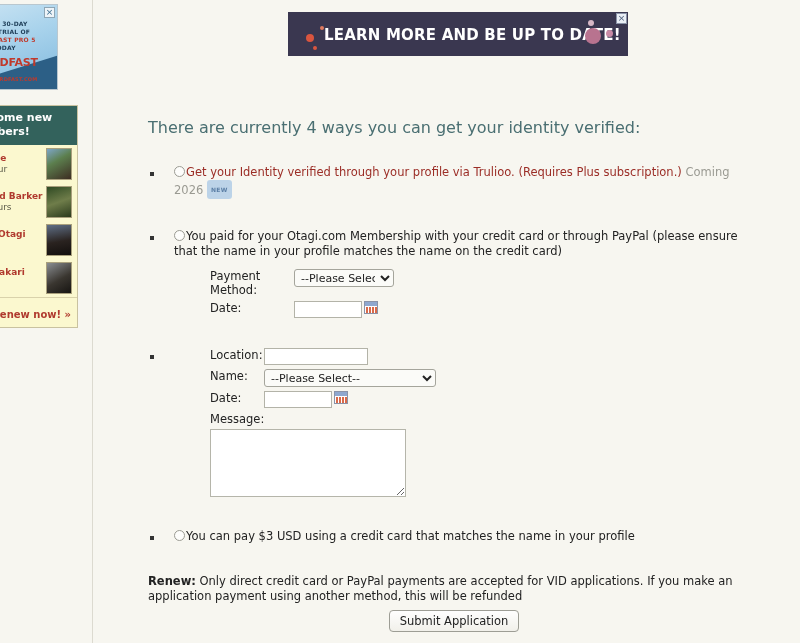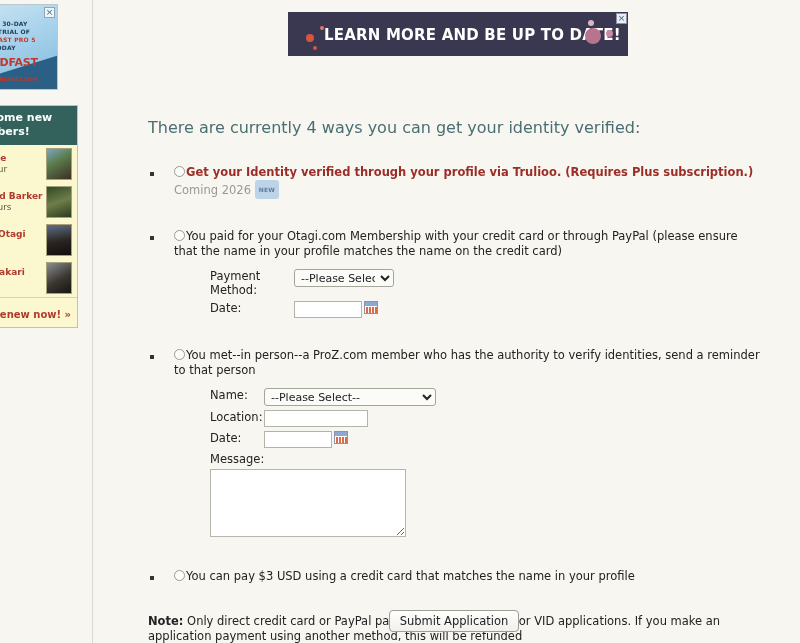--- a/index.html
+++ b/index.html
@@ -193,21 +193,21 @@
     width: 11px; height: 11px;
     border: 1px solid #9b9b93;
     border-radius: 50%;
     background: #fdfdfb;
     vertical-align: -1px;
     margin-right: 1px;
     cursor: pointer;
   }
   .opt1-text {
     color: #9b2d26;
-    font-weight: bold;
+    font-weight: normal;
     font-size: 11.5px;
   }
   .coming {
     color: #9a9a92;
     font-weight: normal;
     font-size: 11.5px;
   }
   .new-badge {
     display: inline-block;
     background: #bcd3e8;
@@ -420,54 +420,51 @@
           </div>
           <div class="frow">
             <span class="flabel w-pay">Date:</span>
             <input class="txt txt-date" type="text" value="" style="">
             <span class="cal-icon"></span>
           </div>
         </div>
       </li>
 
       <li style="margin-top:30px;">
-        <div class="opt-line">
-          <span class="radio"></span><span>You met--in person--a ProZ.com member who has the authority to verify identities, send a reminder to that person</span>
-        </div>
 
         <div class="subform">
+          <div class="frow">
+            <span class="flabel w-meet">Location:</span>
+            <input class="txt txt-loc" type="text" value="" style="">
+          </div>
           <div class="frow">
             <span class="flabel w-meet">Name:</span>
             <select class="sel sel-name">
               <option>--Please Select--</option>
             </select>
-          </div>
-          <div class="frow">
-            <span class="flabel w-meet">Location:</span>
-            <input class="txt txt-loc" type="text" value="" style="">
           </div>
           <div class="frow">
             <span class="flabel w-meet">Date:</span>
             <input class="txt txt-date" type="text" value="" style="">
             <span class="cal-icon"></span>
           </div>
           <div class="msg-label">Message:</div>
           <textarea class="msg" style=""></textarea>
         </div>
       </li>
 
       <li style="margin-top:28px;">
         <div class="opt-line">
           <span class="radio"></span><span>You can pay $3 USD using a credit card that matches the name in your profile</span>
         </div>
       </li>
     </ul>
 
     <div id="notes">
-      <p class="note-p"><span class="note-label">Note:</span><span> Only direct credit card or PayPal payments are accepted for VID applications. If you make an application payment using another method, this will be refunded</span></p>
+      <p class="note-p"><span class="note-label">Renew:</span><span> Only direct credit card or PayPal payments are accepted for VID applications. If you make an application payment using another method, this will be refunded</span></p>
 
     </div>
 
     <div id="submit-wrap">
       <button id="submit-button">Submit Application</button>
     </div>
   </div>
 
 </div>
 

